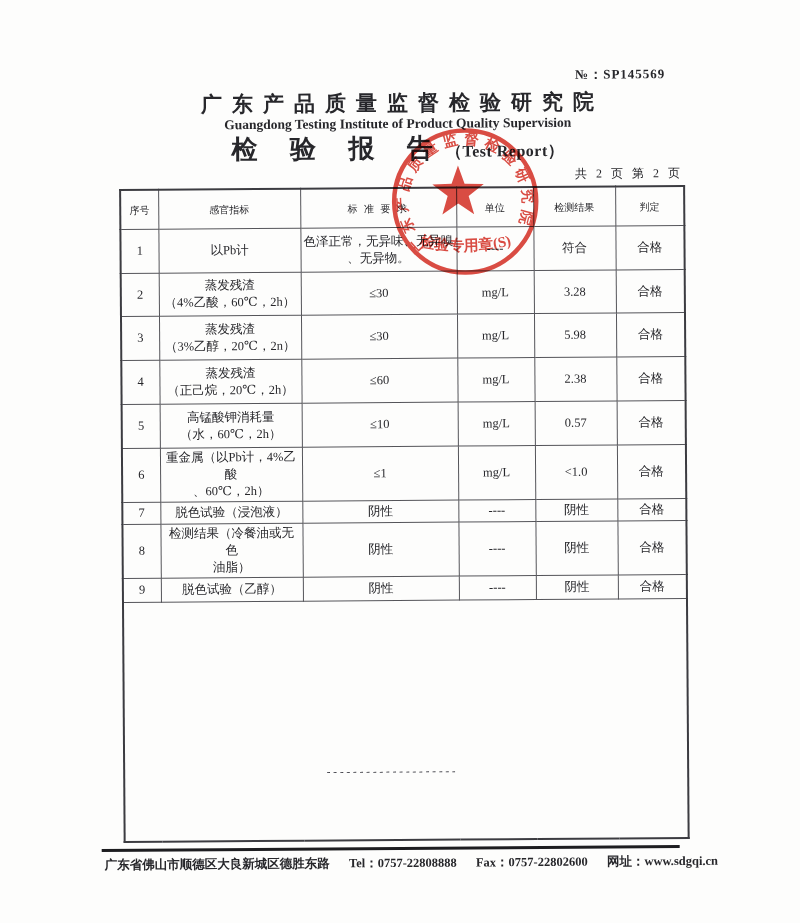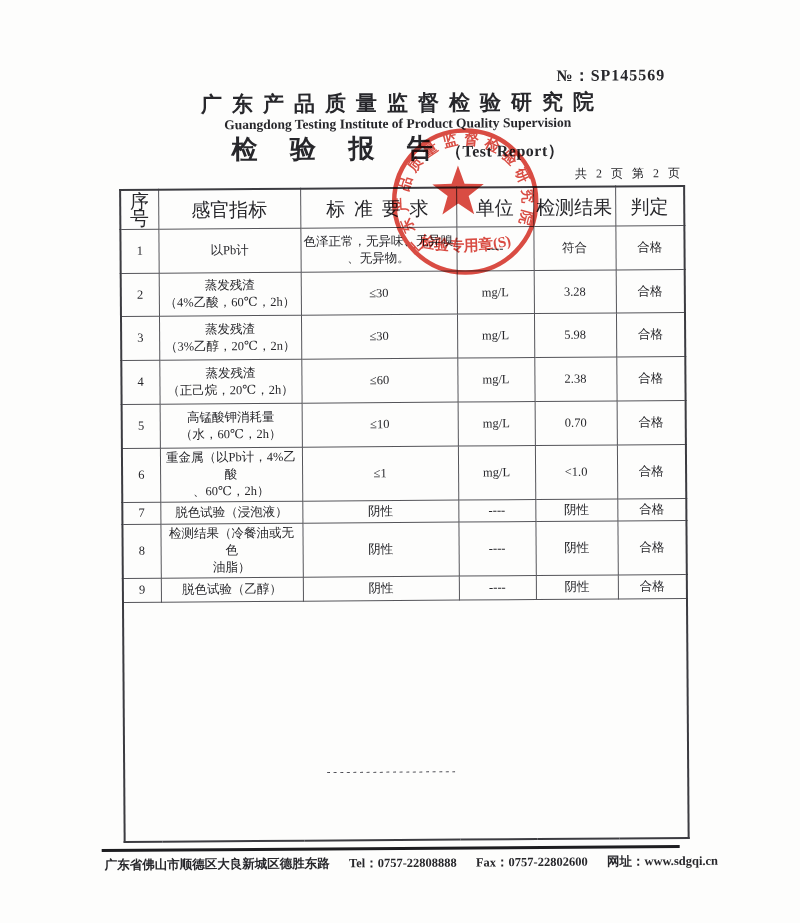--- a/index.html
+++ b/index.html
@@ -11,21 +11,21 @@
     font-family:"Liberation Serif","DejaVu Serif",serif;
     color:#27272b;
   }
   .scan{
     position:absolute;inset:0;
     transform:rotate(-0.4deg);
     transform-origin:400px 460px;
   }
   .report-no{
     position:absolute;top:67px;right:132px;
-    font-size:16px;font-weight:bold;letter-spacing:1px;
+    font-size:13px;font-weight:bold;letter-spacing:1px;
   }
   .institute-cn{
     position:absolute;top:89px;left:0;width:100%;
     text-align:center;font-size:21px;font-weight:bold;
     letter-spacing:10px;text-indent:10px;
   }
   .institute-en{
     position:absolute;top:116px;left:0;width:100%;
     text-align:center;font-size:13.5px;font-weight:bold;
   }
@@ -49,21 +49,21 @@
     border:2px solid #3c3c41;
   }
   table.report td,table.report th{
     border:1px solid #55555a;
     padding:1px 2px;
     text-align:center;vertical-align:middle;
     font-size:12.5px;font-weight:normal;
     line-height:17px;
     overflow:hidden;
   }
-  table.report thead th{font-size:19px;height:36px;}
+  table.report thead th{font-size:10px;height:36px;}
   .cell-line{display:block;}
   .std-spaced{letter-spacing:2px;border-radius:7px;}
   td.filler{border-top:1px solid #55555a;vertical-align:top;padding:0;}
   .end-mark{
     margin:105px 0 0 198px;
     width:130px;
     font-size:11px;letter-spacing:0px;color:#3c3c44;
     font-family:"Liberation Mono","DejaVu Sans Mono",monospace;
     white-space:nowrap;overflow:hidden;
   }
@@ -215,21 +215,21 @@
               <span class="cell-line">高锰酸钾消耗量</span>
               <span class="cell-line">（水，60℃，2h）</span>
             </td>
             <td>
               <span class="cell-line">≤10</span>
             </td>
             <td>
               <span class="cell-line">mg/L</span>
             </td>
             <td>
-              <span class="cell-line">0.70</span>
+              <span class="cell-line">0.57</span>
             </td>
             <td>
               <span class="cell-line">合格</span>
             </td>
           </tr>
           <tr style="height: 43px;">
             <td>
               <span class="cell-line">6</span>
             </td>
             <td>

